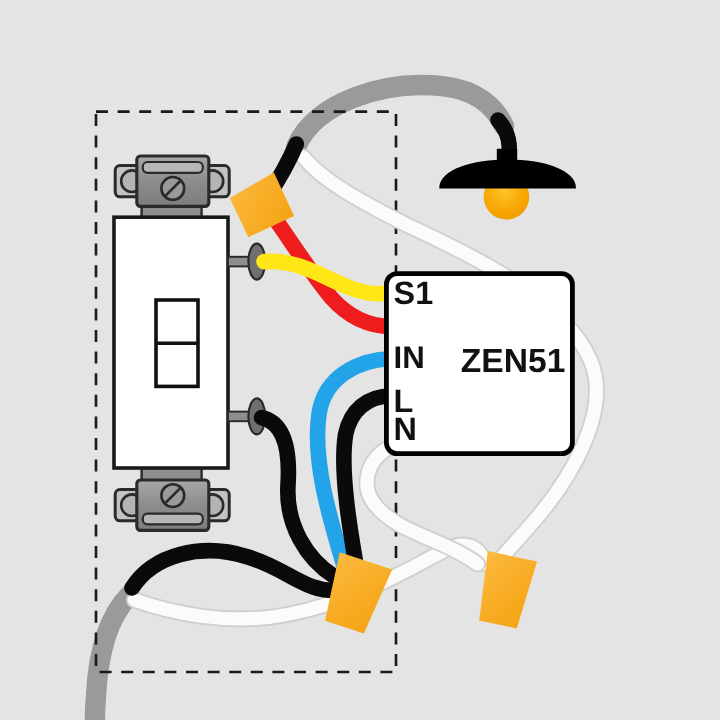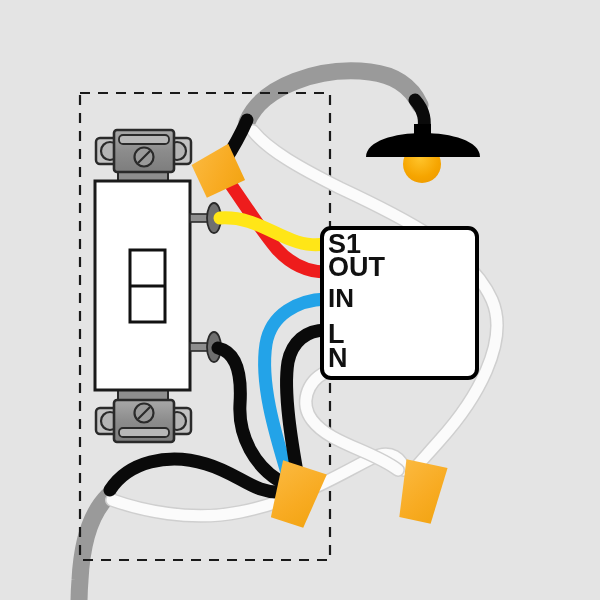--- a/index.html
+++ b/index.html
@@ -184,18 +184,18 @@
       <path d="M 273 466 L 319 466 L 313 524 L 279 524 Z" fill="url(#gradNut)"></path>
     </g>
 
     <g transform="rotate(12 421 492)">
       <path d="M 400 463 L 442 463 L 437 521 L 405 521 Z" fill="url(#gradNut)"></path>
     </g>
 
   </svg>
 
   <div class="lbl" id="lbl-s1">S1</div>
-  <div class="lbl" id="lbl-out">OUT</div>
   <div class="lbl" id="lbl-in">IN</div>
   <div class="lbl" id="lbl-l">L</div>
   <div class="lbl" id="lbl-n">N</div>
+  <div class="lbl" id="lbl-model">ZEN51</div>
 
 </div>
 
 </body></html>

